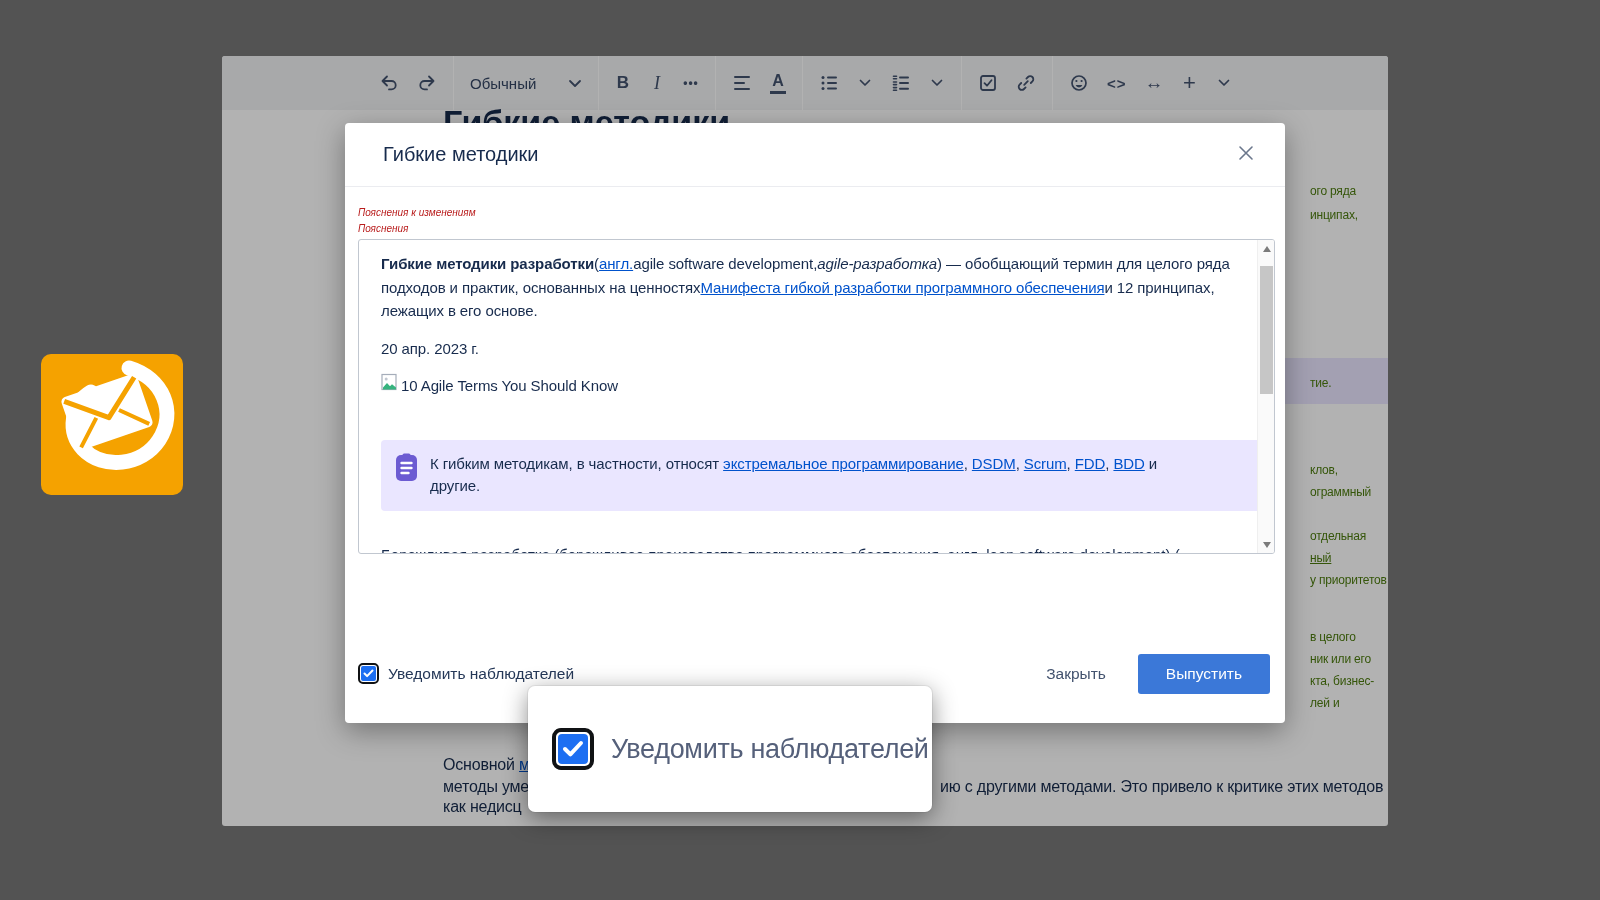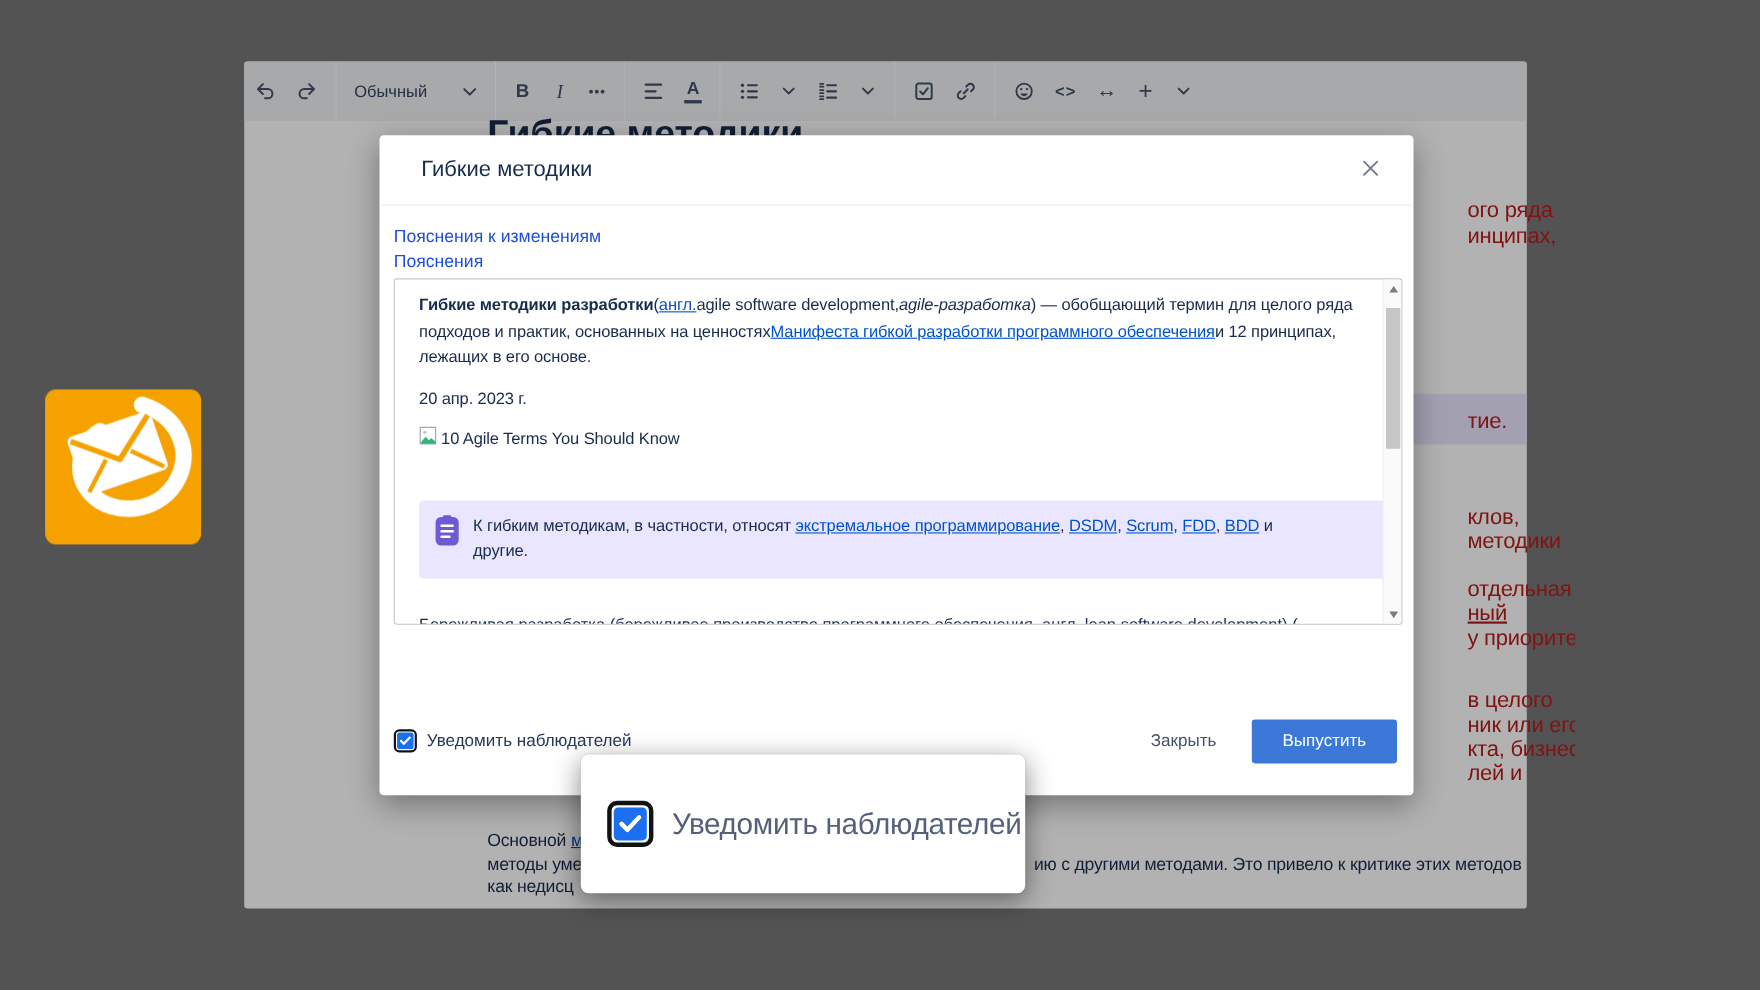--- a/index.html
+++ b/index.html
@@ -3,21 +3,21 @@
 <meta charset="utf-8">
 <style>
   * { margin:0; padding:0; box-sizing:border-box; }
   html,body { width:1600px; height:900px; overflow:hidden; }
   body { background:#787878; font-family:"Liberation Sans", sans-serif; color:#172B4D; position:relative; }
 
   
   .page { position:absolute; left:222px; top:56px; width:1166px; height:770px;
           background:#fff; border-radius:3px; z-index:1; }
   .toolbar { position:absolute; left:0; top:0; width:100%; height:54px; background:#F1F2F4;
-             border-radius:3px 3px 0 0; display:flex; align-items:center; }
+             border-radius:3px 3px 0 0; display:flex; align-items:center; padding-left:148px; }
   .tb { background:none; border:none; display:flex; align-items:center; justify-content:center;
         height:36px; min-width:26px; padding:0 5px; margin:0 4px; color:#42526E; cursor:pointer;
         font-family:"Liberation Sans", sans-serif; }
   .tb svg { display:block; }
   .tsep { width:1px; height:54px; background:rgba(255,255,255,0.95); margin:0 7px; flex:0 0 1px; }
   .tb-bold { font-weight:bold; font-size:17px; }
   .tb-italic { font-style:italic; font-family:"Liberation Serif", serif; font-size:18px; }
   .tb-more { font-size:12px; letter-spacing:1px; font-weight:bold; }
   .tb-color { font-size:16px; font-weight:bold; border-bottom:0; }
   .tb-color span { border-bottom:3px solid #42526E; padding:0 2px 1px; }
@@ -29,37 +29,37 @@
 
   .page-title { position:absolute; left:221px; top:47px; font-size:34px; font-weight:bold; color:#172B4D; }
 
   .bg-text { position:absolute; font-size:16px; line-height:22px; color:#172B4D; white-space:nowrap; letter-spacing:-0.2px; }
   .bg-link { color:#0052CC; text-decoration:underline; }
   .bl1 { left:221px; top:698px; } .bl2 { left:221px; top:720px; } .bl3 { left:221px; top:740px; }
   .br { left:718px; width:449px; overflow:hidden; }
   .br1 { top:698px; } .br2 { top:720px; }
 
   .lavrow { position:absolute; left:1010px; top:302px; width:156px; height:46px; background:#EAE6FF; }
-  .frag { position:absolute; left:1112px; width:98px; overflow:hidden; font-size:20px; line-height:22px;
-          color:#b91c1c; white-space:nowrap; letter-spacing:-0.2px; }
+  .frag { position:absolute; left:1088px; width:98px; overflow:hidden; font-size:12px; line-height:22px;
+          color:#4d7c0f; white-space:nowrap; letter-spacing:-0.2px; }
   .f0{top:124px} .f1{top:148px} .f2{top:316px} .f3{top:403px} .f4{top:425px} .f5{top:469px}
   .f6{top:491px} .f7{top:513px} .f8{top:570px} .f9{top:592px} .f10{top:614px} .f11{top:636px}
 
   
   .overlay { position:fixed; left:0; top:0; width:1600px; height:900px; background:rgba(0,0,0,0.30); z-index:50; }
 
   
   .modal { position:absolute; left:345px; top:123px; width:940px; height:600px; background:#fff;
            border-radius:4px; box-shadow:0 8px 28px rgba(0,0,0,0.35); z-index:100; }
   .m-header { height:64px; display:flex; align-items:center; justify-content:space-between;
               padding:0 26px 0 38px; border-bottom:1px solid #EBECF0; }
   .m-title { font-size:20px; font-weight:500; color:#172B4D; }
   .m-close { background:none; border:none; cursor:pointer; padding:4px; }
   .m-body { padding:20px 13px 0 13px; }
-  .f-label { font-size:16px; color:#1d4ed8; margin-bottom:5px; }
+  .f-label { font-size:10px; color:#b91c1c; margin-bottom:5px;font-style:italic; }
   .comment-box { height:57px; border:1px solid #C5CBD3; border-radius:3px; padding:16px 22px;
                  font-size:15px; color:#8993A4; width:913px; margin-bottom:9px; cursor:text; }
   .preview { position:relative; width:917px; height:315px; border:1px solid #C1C7D0; border-radius:3px;
              overflow:hidden; }
   .pv-inner { position:absolute; left:0; top:0; width:898px; padding:12px 24px 0 22px;
               font-size:15px; line-height:23.5px; color:#172B4D; letter-spacing:-0.1px; }
   .pv-inner p { margin-bottom:10px; }
   .seg-bold { font-weight:bold; }
   .seg-italic { font-style:italic; }
   .seg-link { color:#0052CC; text-decoration:underline; cursor:pointer; }
@@ -226,21 +226,21 @@
   <div class="bg-text bl1"><span>Основной </span><span class="bg-link">м</span></div>
   <div class="bg-text bl2">методы уме</div>
   <div class="bg-text bl3">как недисц</div>
   <div class="bg-text br br2">ию с другими методами. Это привело к критике этих методов</div>
 
   <div class="lavrow"></div>
   <div class="frag f0">ого ряда</div>
   <div class="frag f1">инципах,</div>
   <div class="frag f2">тие.</div>
   <div class="frag f3">клов,</div>
-  <div class="frag f4">методики</div>
+  <div class="frag f4">ограммный</div>
   <div class="frag f5">отдельная</div>
   <div class="frag f6 bg-link">ный</div>
   <div class="frag f7">у приоритетов</div>
   <div class="frag f8">в целого</div>
   <div class="frag f9">ник или его</div>
   <div class="frag f10">кта, бизнес-</div>
   <div class="frag f11">лей и</div>
 </div>
 
 <div class="overlay"></div>

